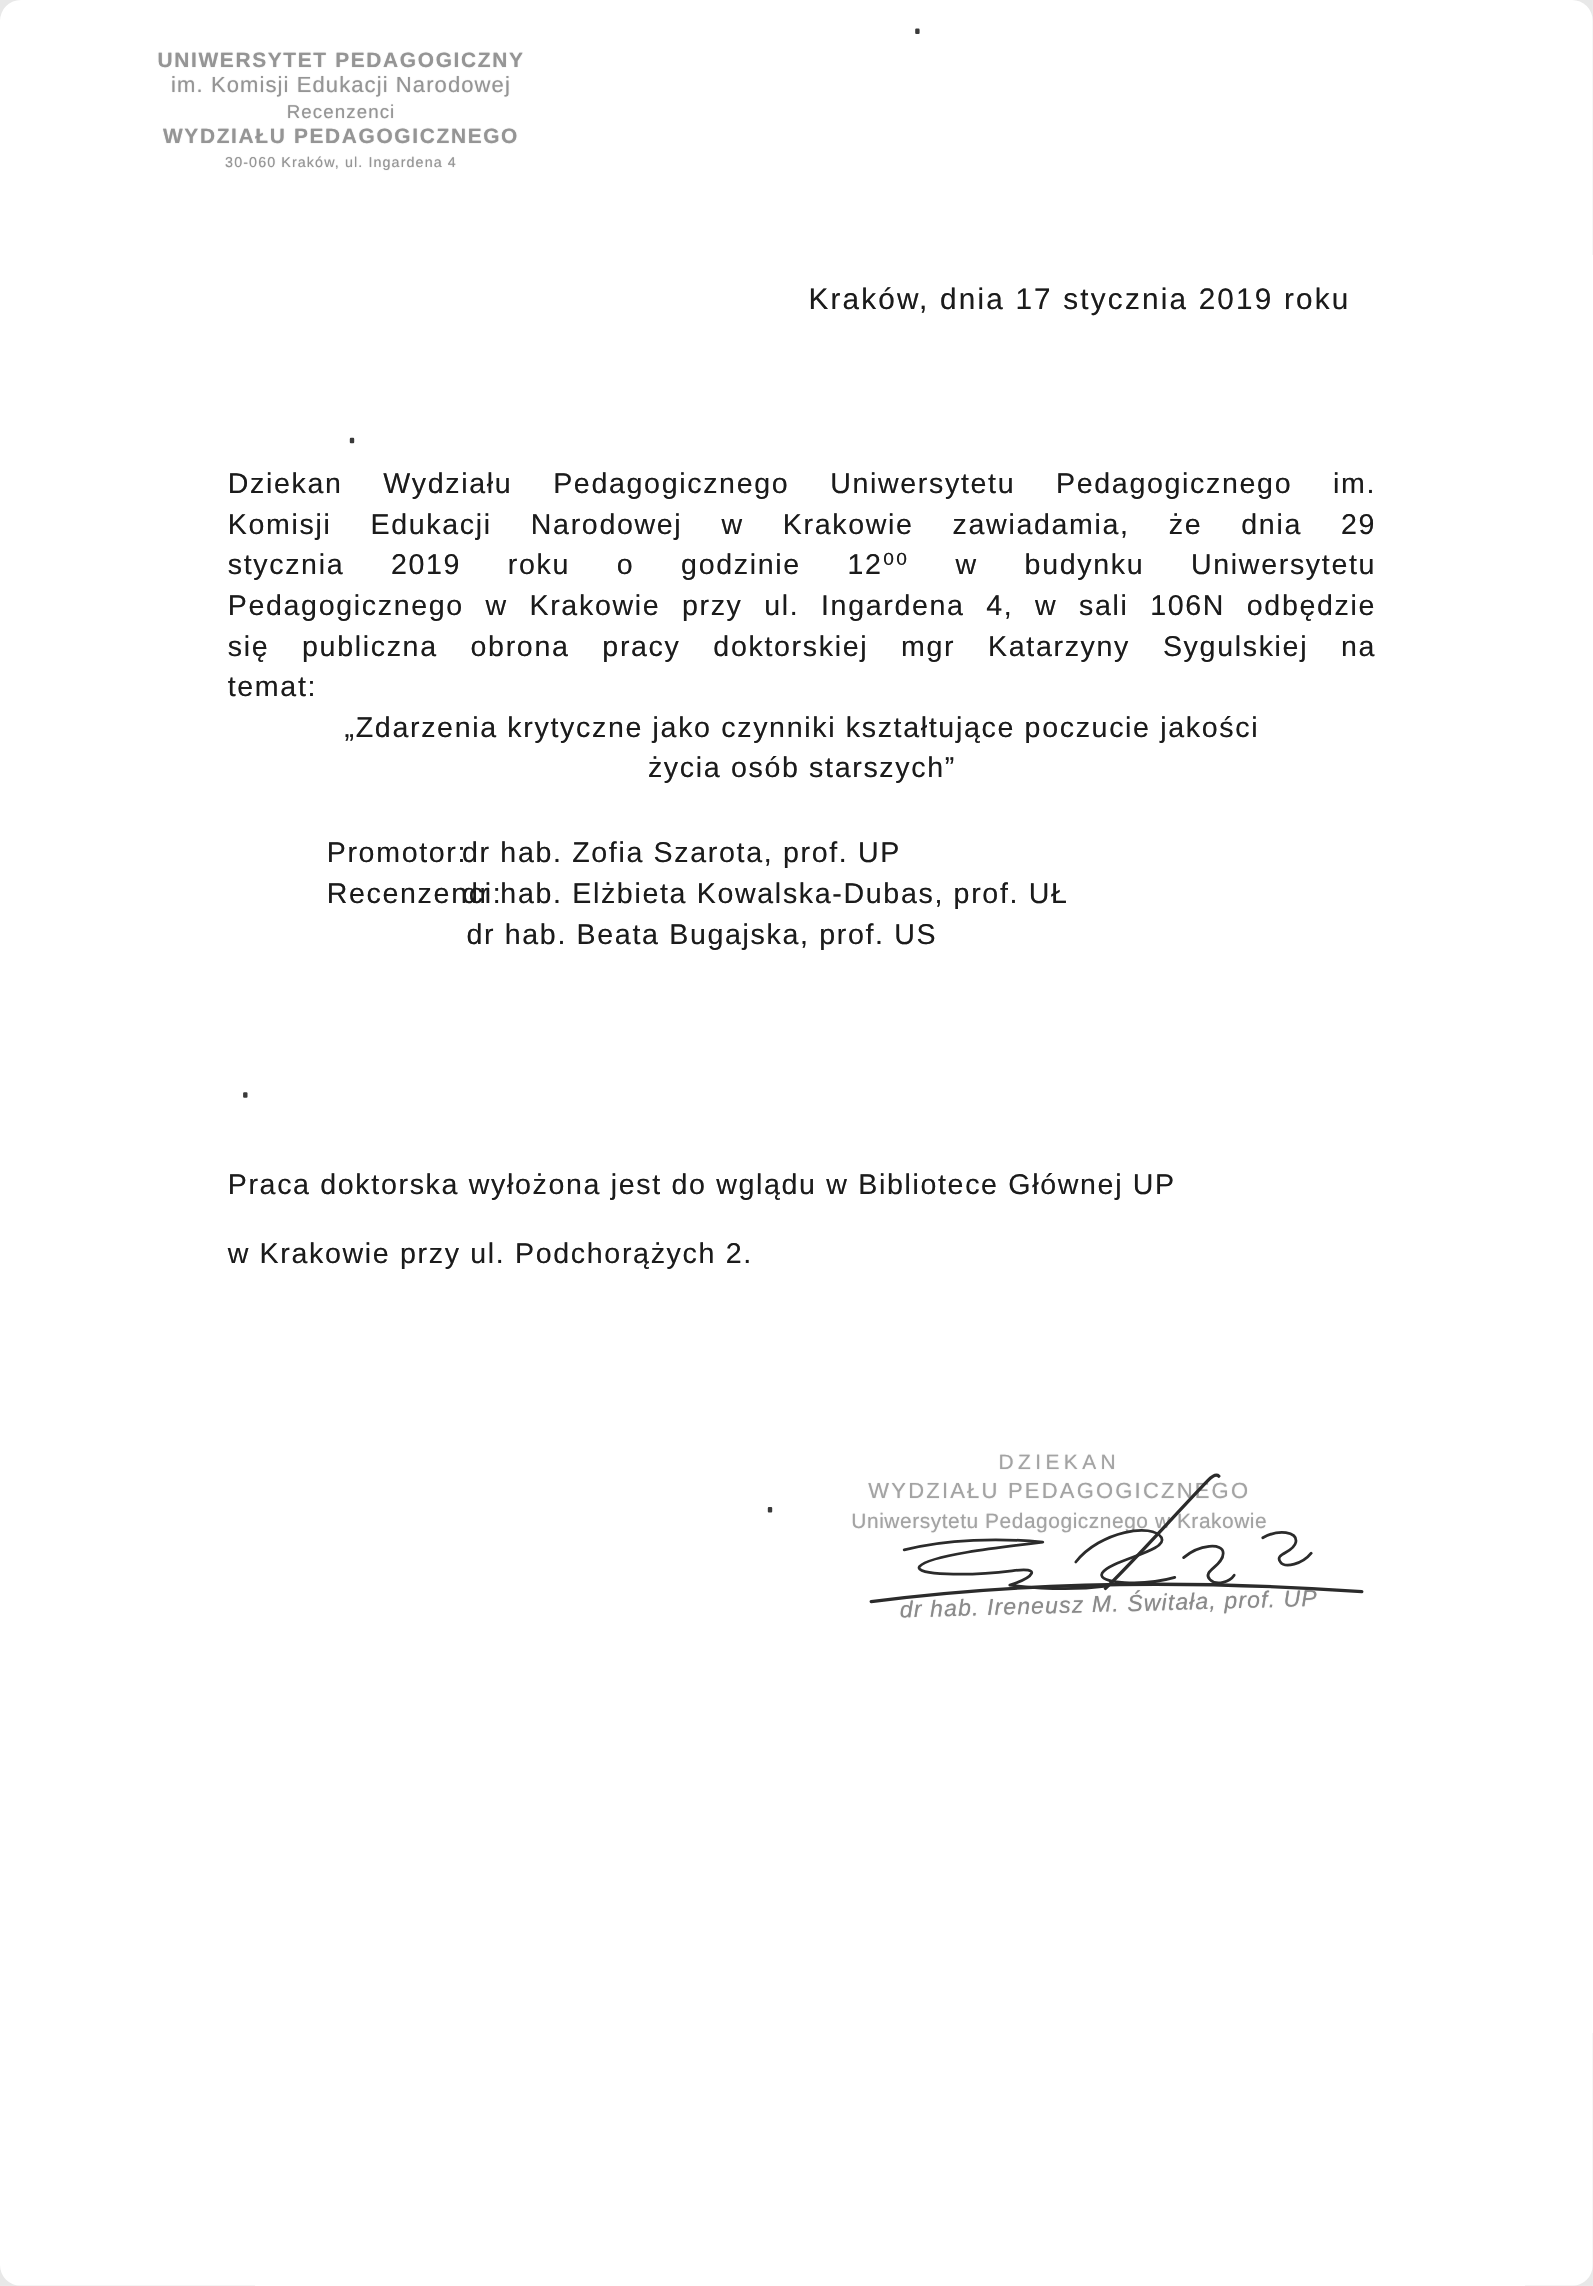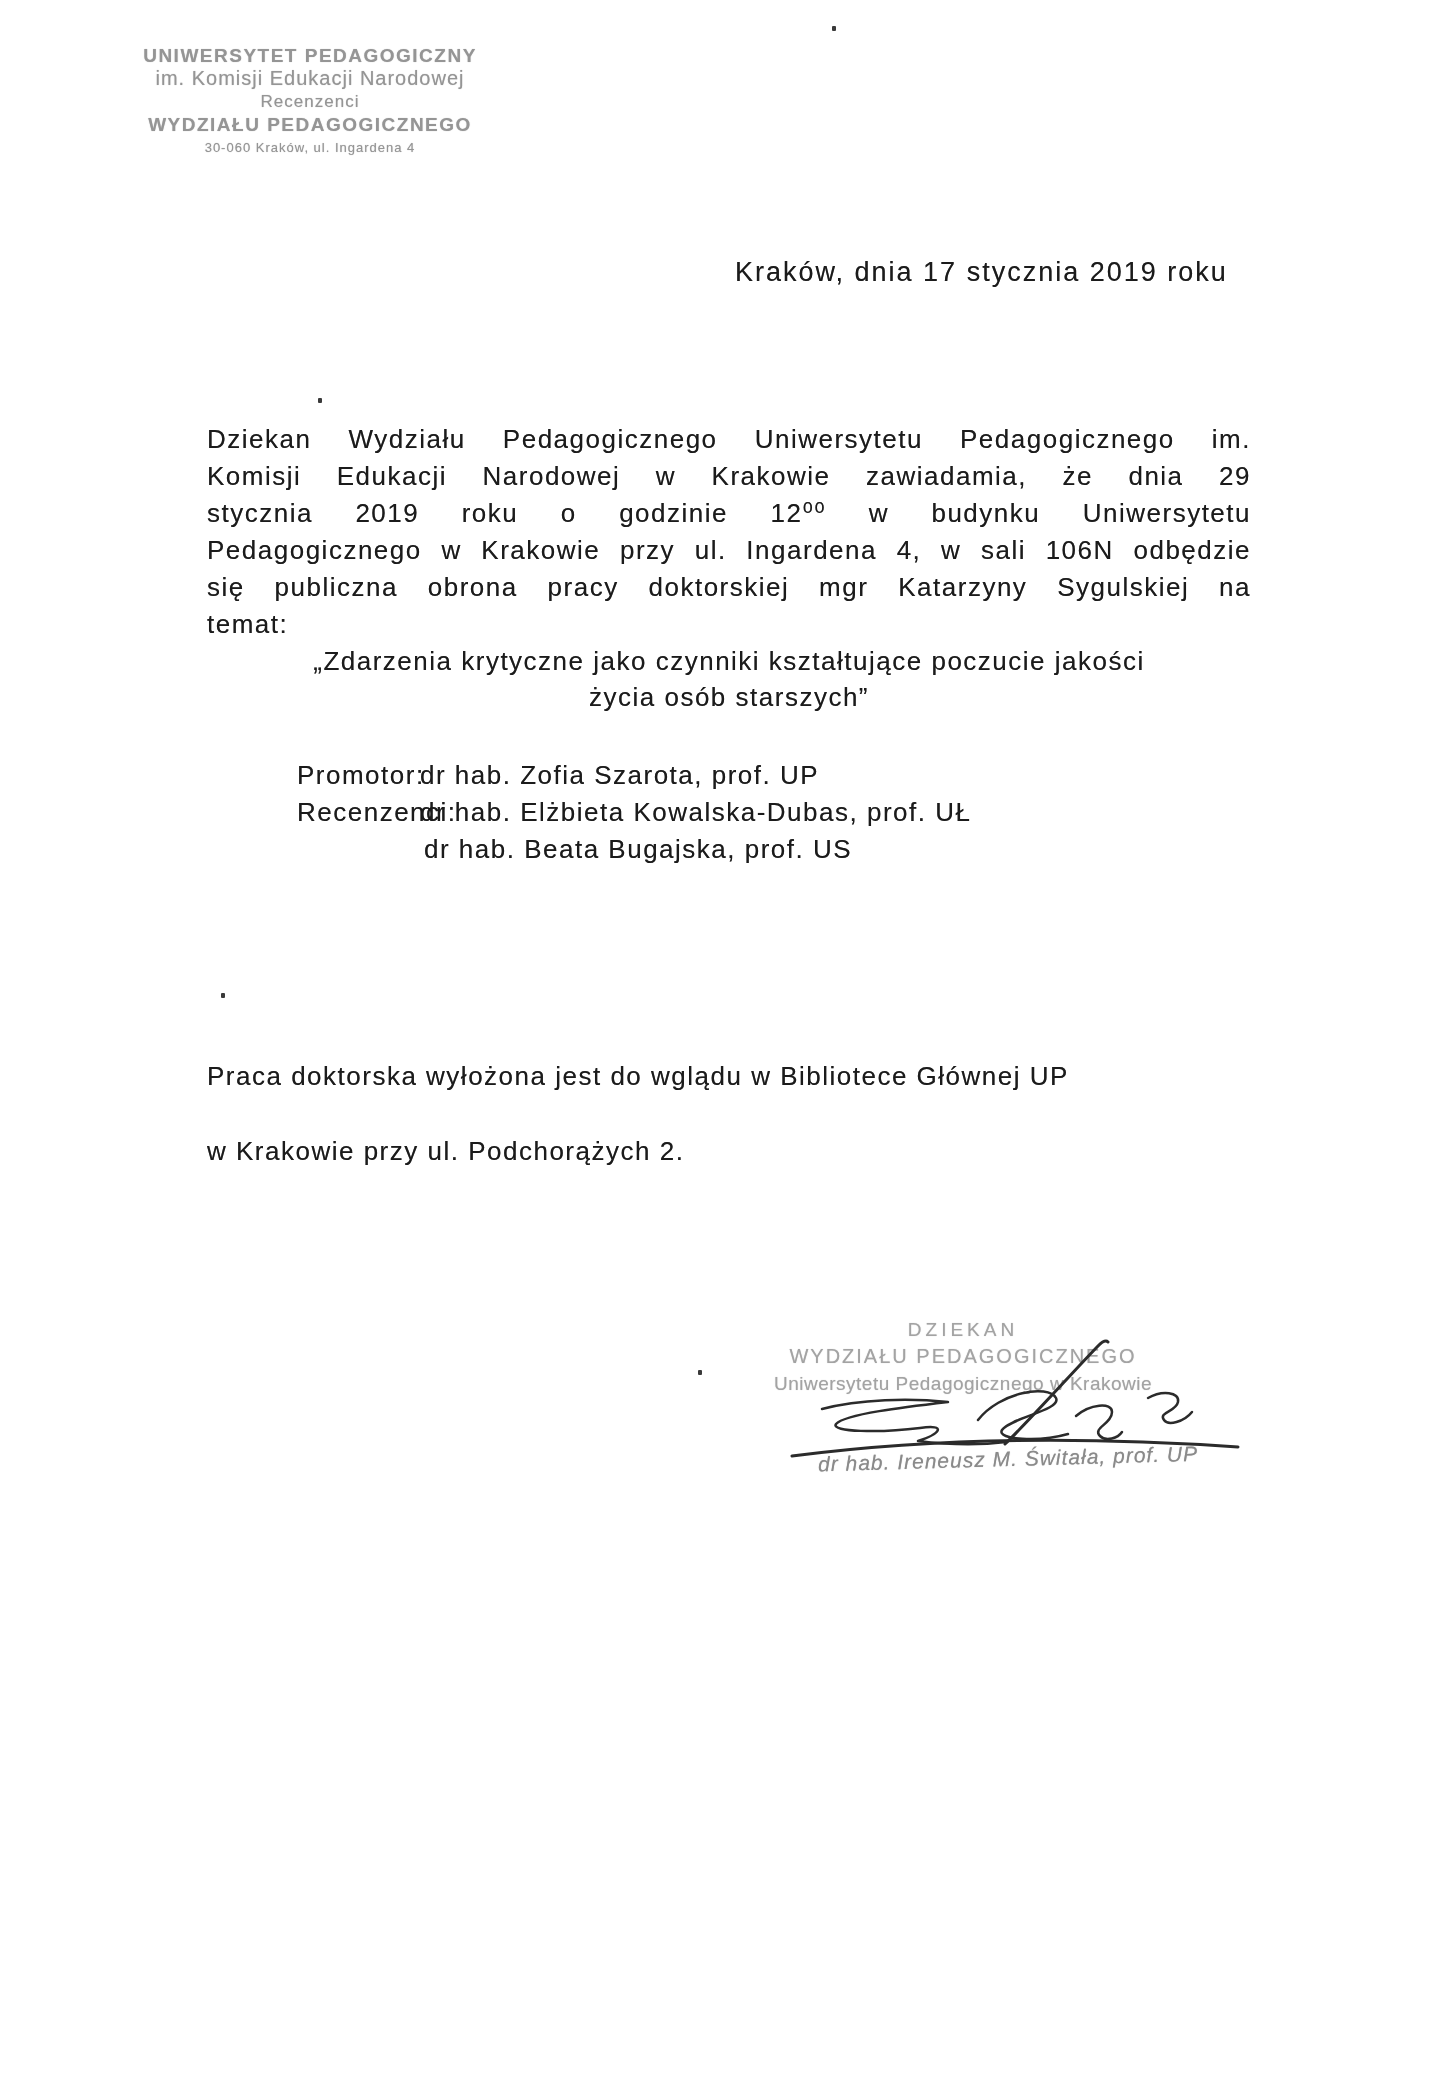--- a/index.html
+++ b/index.html
@@ -5,20 +5,21 @@
   html, body { margin: 0; padding: 0; background: #e8e8e8; }
   .page {
     position: relative;
     width: 1448px;
     height: 2078px;
     background: #ffffff;
     margin: 0 auto;
     overflow: hidden;
     font-family: "Liberation Sans", "DejaVu Sans", sans-serif;
     color: #1b1b1b;
+    border-radius: 19px;
   }
   .abs { position: absolute; }
 
   
   .letterhead {
     left: 100px; top: 44px; width: 420px;
     text-align: center;
     color: #8d8d8d;
     text-shadow: 0 0 1px #b5b5b5;
     line-height: 23px;
@@ -151,21 +152,21 @@
     <span class="committee-label">Promotor:</span><span>dr hab. Zofia Szarota, prof. UP</span>
   </div>
   <div class="abs committee-row" style="left:297px; top:797px;">
     <span class="committee-label">Recenzenci:</span><span>dr hab. Elżbieta Kowalska-Dubas, prof. UŁ</span>
   </div>
   <div class="abs committee-row" style="left:424px; top:834px;">
     <span>dr hab. Beata Bugajska, prof. US</span>
   </div>
 
   <div class="abs avail-line" style="left:207px; top:1061px;">Praca doktorska wyłożona jest do wglądu w Bibliotece Głównej UP</div>
-  <div class="abs avail-line" style="left:207px; top:1124px;margin-top:12px;">w Krakowie przy ul. Podchorążych 2.</div>
+  <div class="abs avail-line" style="left:207px; top:1124px;">w Krakowie przy ul. Podchorążych 2.</div>
 
   <div class="abs stamp-block">
     <div class="stamp-1">DZIEKAN</div>
     <div class="stamp-2">WYDZIAŁU PEDAGOGICZNEGO</div>
     <div class="stamp-3">Uniwersytetu Pedagogicznego w Krakowie</div>
   </div>
 
   <svg class="abs signature-svg" width="500" height="190" viewBox="760 1300 500 190">
     <g fill="none" stroke="#2b2b2b" stroke-linecap="round" stroke-linejoin="round">
       <path stroke-width="3" d="M 792 1456 C 930 1438, 1080 1436, 1238 1447"></path>

